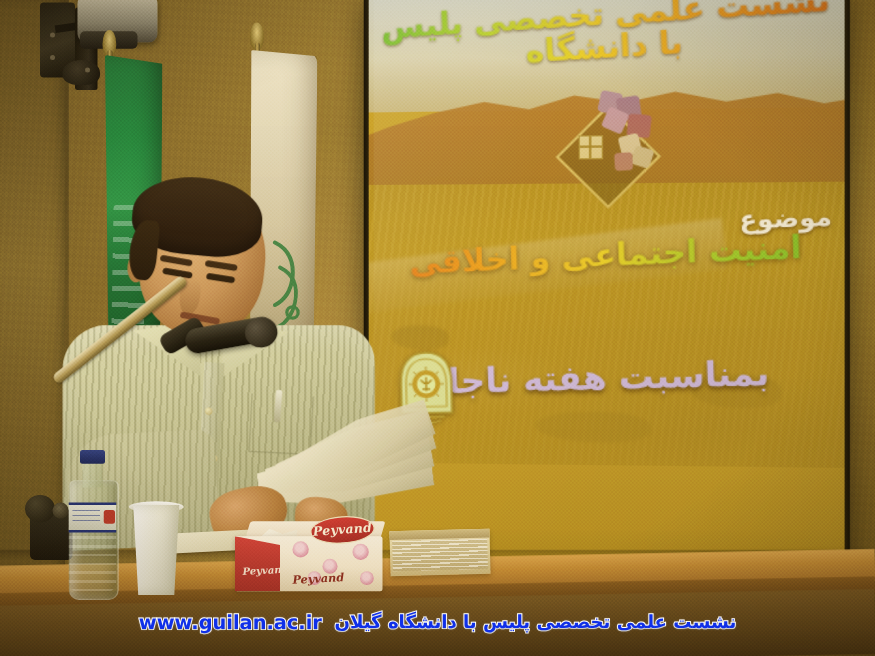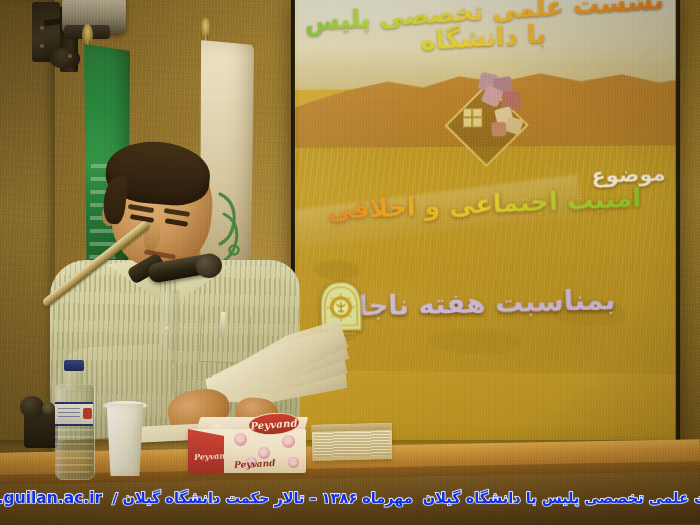--- a/index.html
+++ b/index.html
@@ -756,17 +756,16 @@
   <div class="book">
     <div class="book-spine"></div>
     <div class="book-pages"></div>
   </div>
 
   <div class="grade"></div>
   <div class="noise"></div>
 
   <div class="caption">
     <span>نشست علمی تخصصی پلیس با دانشگاه گیلان</span>
-    <span>مهرماه ۱۳۸۶  –  تالار حکمت دانشگاه گیلان /</span>
     <span class="cap-url">www.guilan.ac.ir</span>
   </div>
 
 </div>
 
 </body></html>

